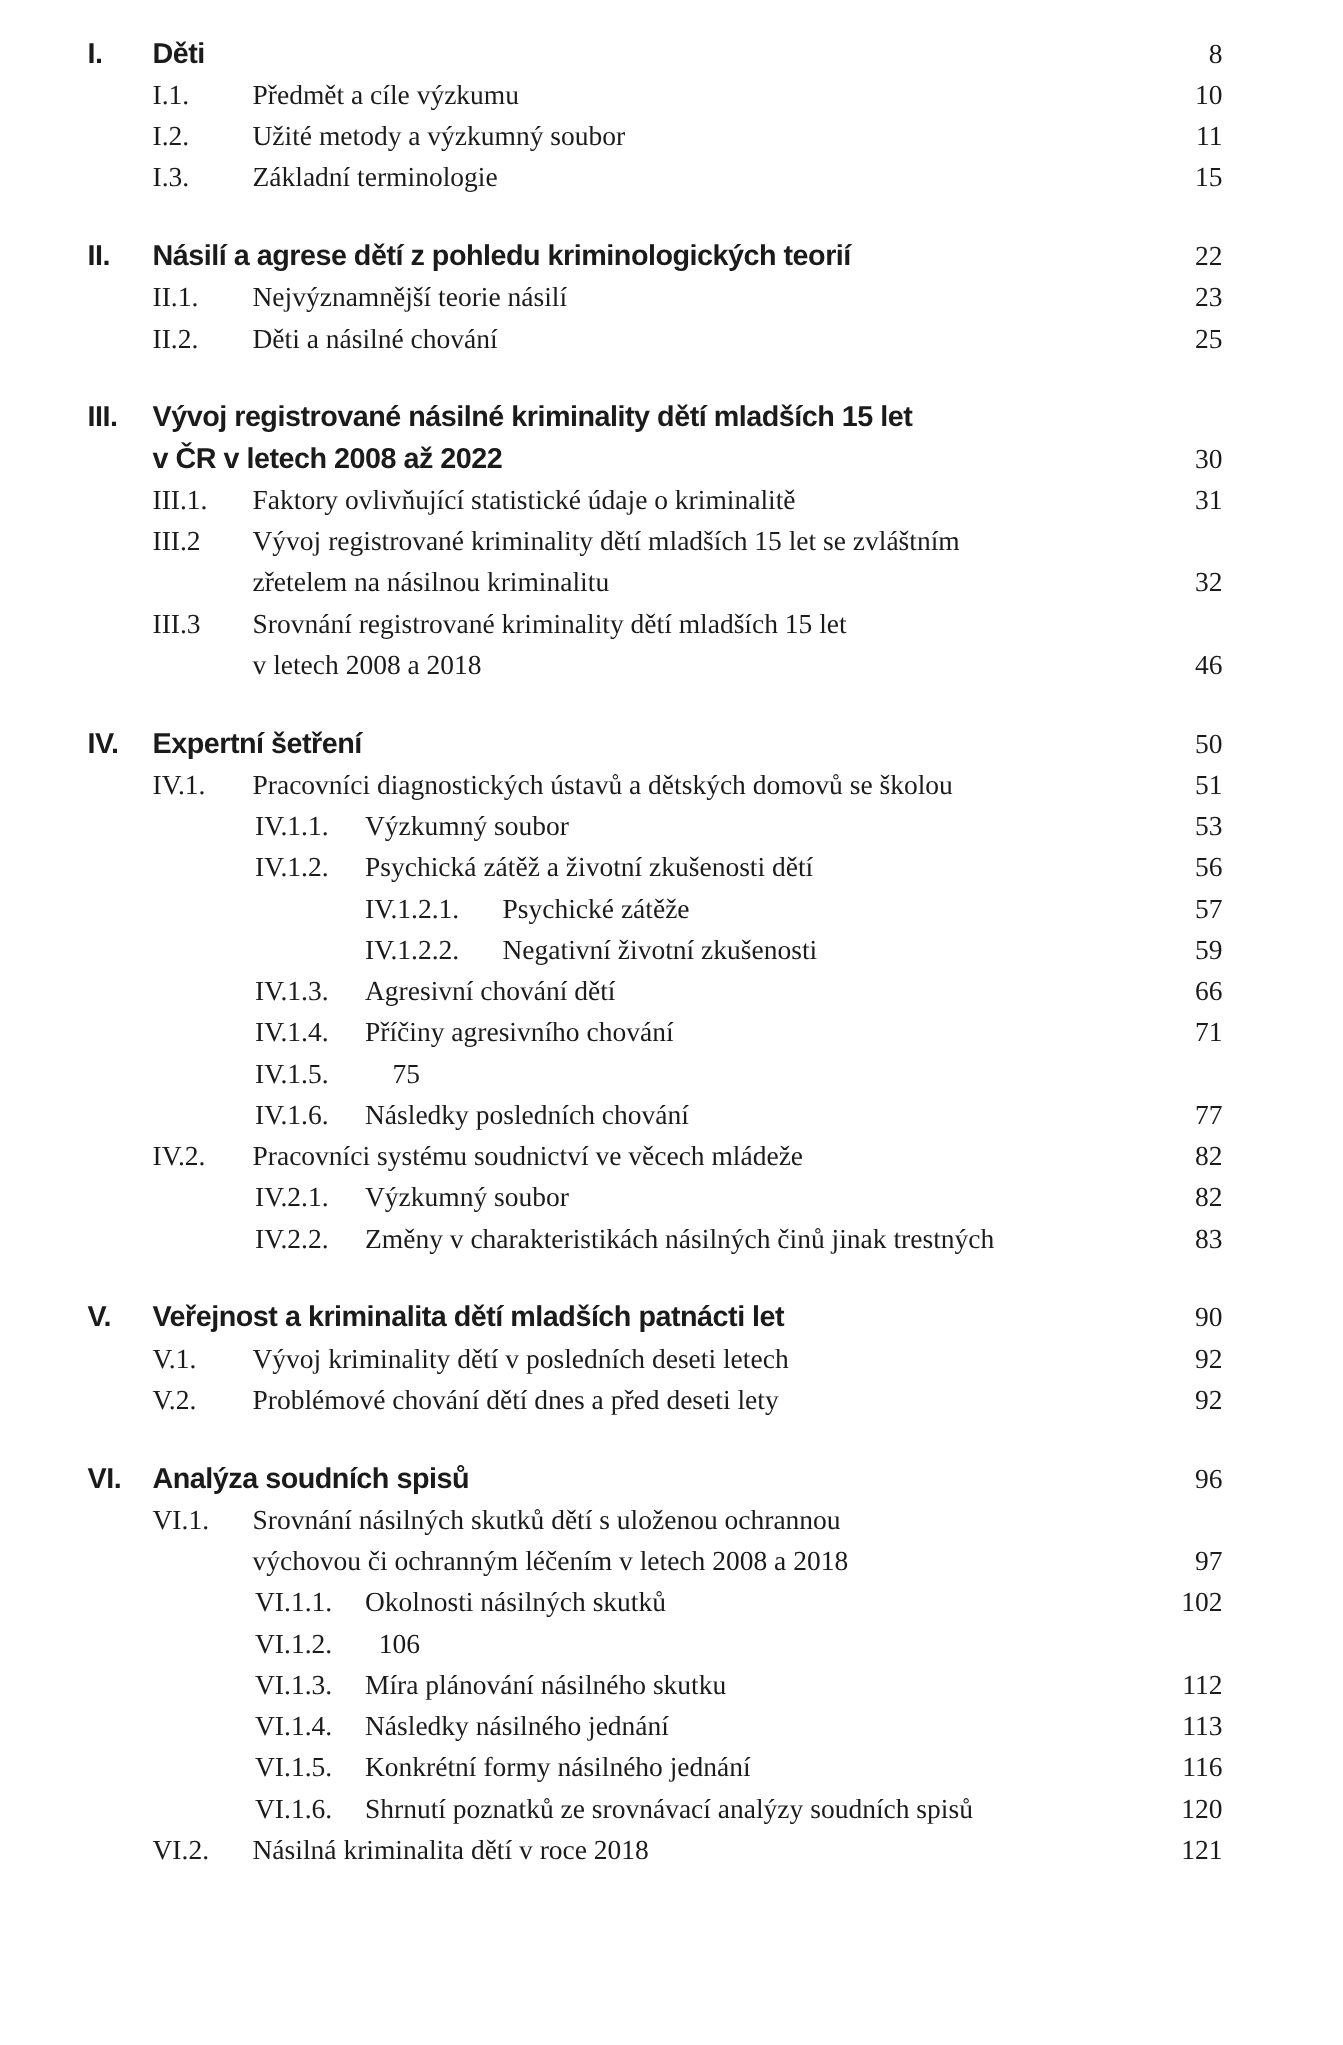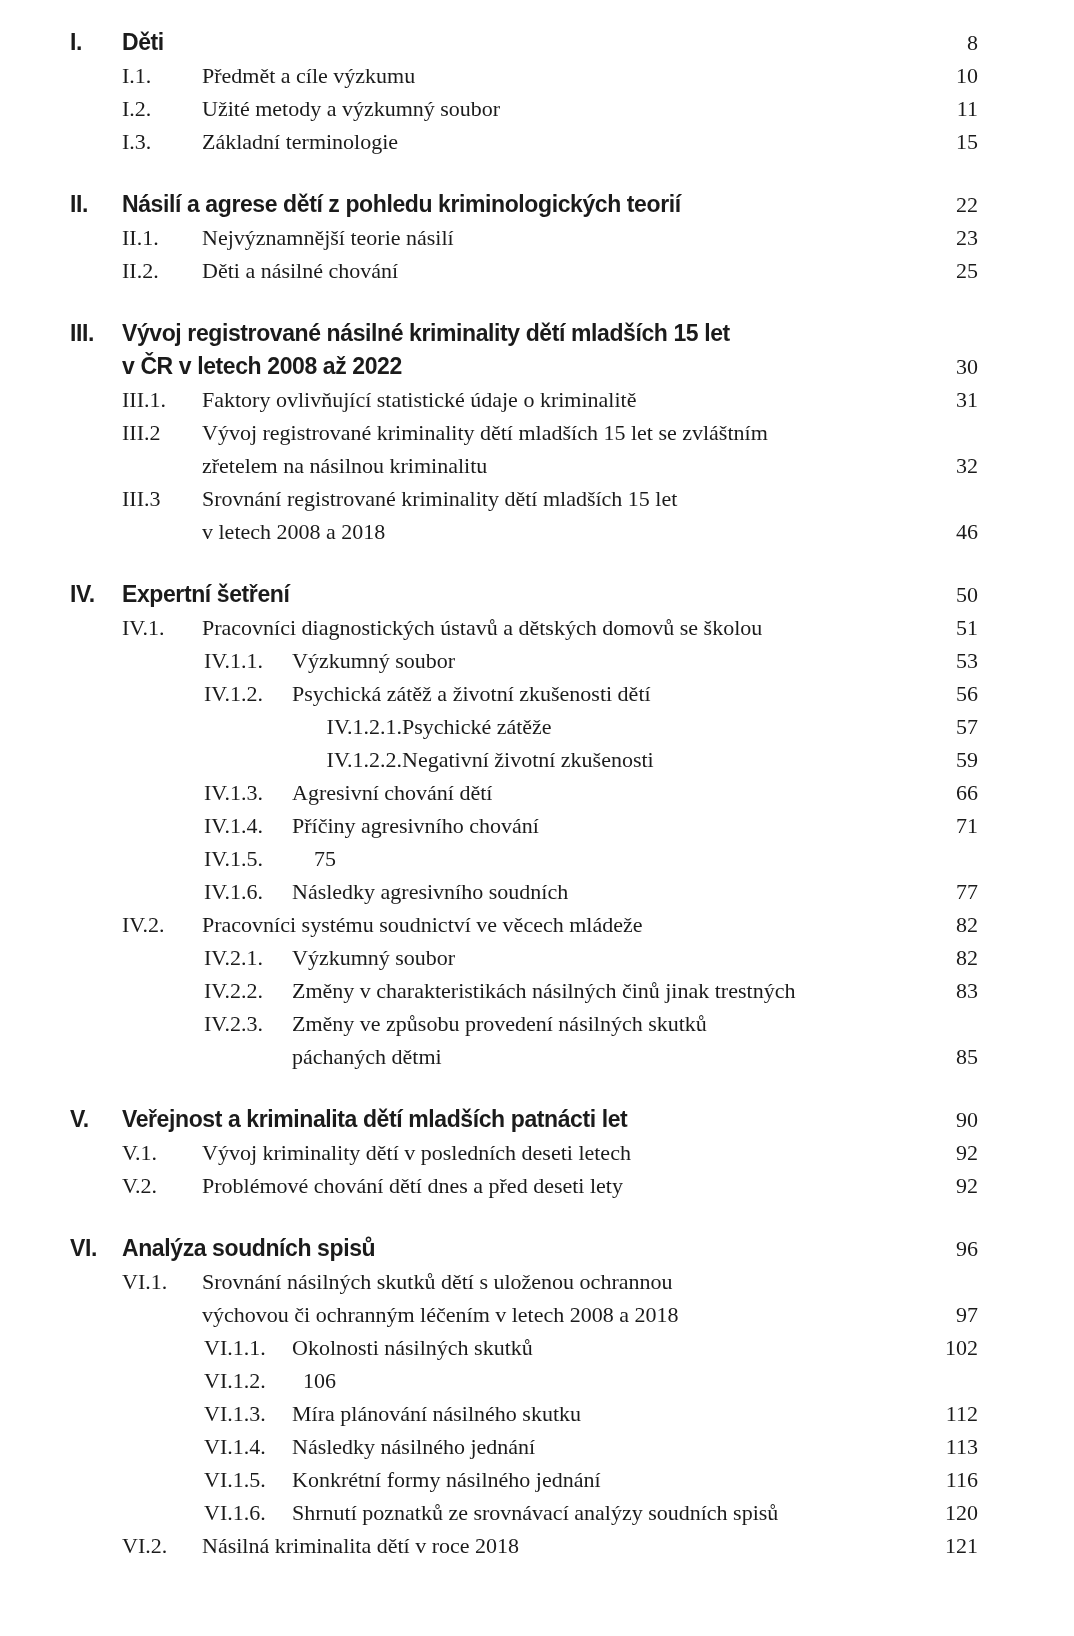--- a/index.html
+++ b/index.html
@@ -46,21 +46,21 @@
     font-size: 22px;
     letter-spacing: 0;
   }
   
   .entry.level0 .num { width: 52px; }
   .entry.level1 { margin-left: 52px; }
   .entry.level1 .num { width: 80px; }
   .entry.level2 { margin-left: 134px; }
   .entry.level2 .num { width: 88px; }
   .entry.level3 { margin-left: 222px; }
-  .entry.level3 .num { width: 110px; text-align: right; }
+  .entry.level3 .num { width: 110px; }
   
   .entry.bold {
     font-family: "Liberation Sans", sans-serif;
     font-weight: bold;
     font-size: 23px;
     letter-spacing: -0.4px;
   }
 </style>
 </head>
 <body>
@@ -210,21 +210,21 @@
           </span>
           <span class="pg">71</span>
         </div>
         <div class="entry level2">
           <span class="num">IV.1.5.</span>
           <span class="pg">75</span>
         </div>
         <div class="entry level2">
           <span class="num">IV.1.6.</span>
           <span class="title">
-            <div class="line">Následky agresivního soudních</div>
+            <div class="line">Následky posledních chování</div>
           </span>
           <span class="pg">77</span>
         </div>
         <div class="entry level1">
           <span class="num">IV.2.</span>
           <span class="title">
             <div class="line">Pracovníci systému soudnictví ve věcech mládeže</div>
           </span>
           <span class="pg">82</span>
         </div>
@@ -234,28 +234,20 @@
             <div class="line">Výzkumný soubor</div>
           </span>
           <span class="pg">82</span>
         </div>
         <div class="entry level2">
           <span class="num">IV.2.2.</span>
           <span class="title">
             <div class="line">Změny v charakteristikách násilných činů jinak trestných</div>
           </span>
           <span class="pg">83</span>
-        </div>
-        <div class="entry level2">
-          <span class="num">IV.2.3.</span>
-          <span class="title">
-            <div class="line">Změny ve způsobu provedení násilných skutků</div>
-            <div class="line">páchaných dětmi</div>
-          </span>
-          <span class="pg">85</span>
         </div>
       </div>
       <div class="toc-section">
         <div class="entry level0 bold">
           <span class="num">V.</span>
           <span class="title">
             <div class="line">Veřejnost a kriminalita dětí mladších patnácti let</div>
           </span>
           <span class="pg">90</span>
         </div>

